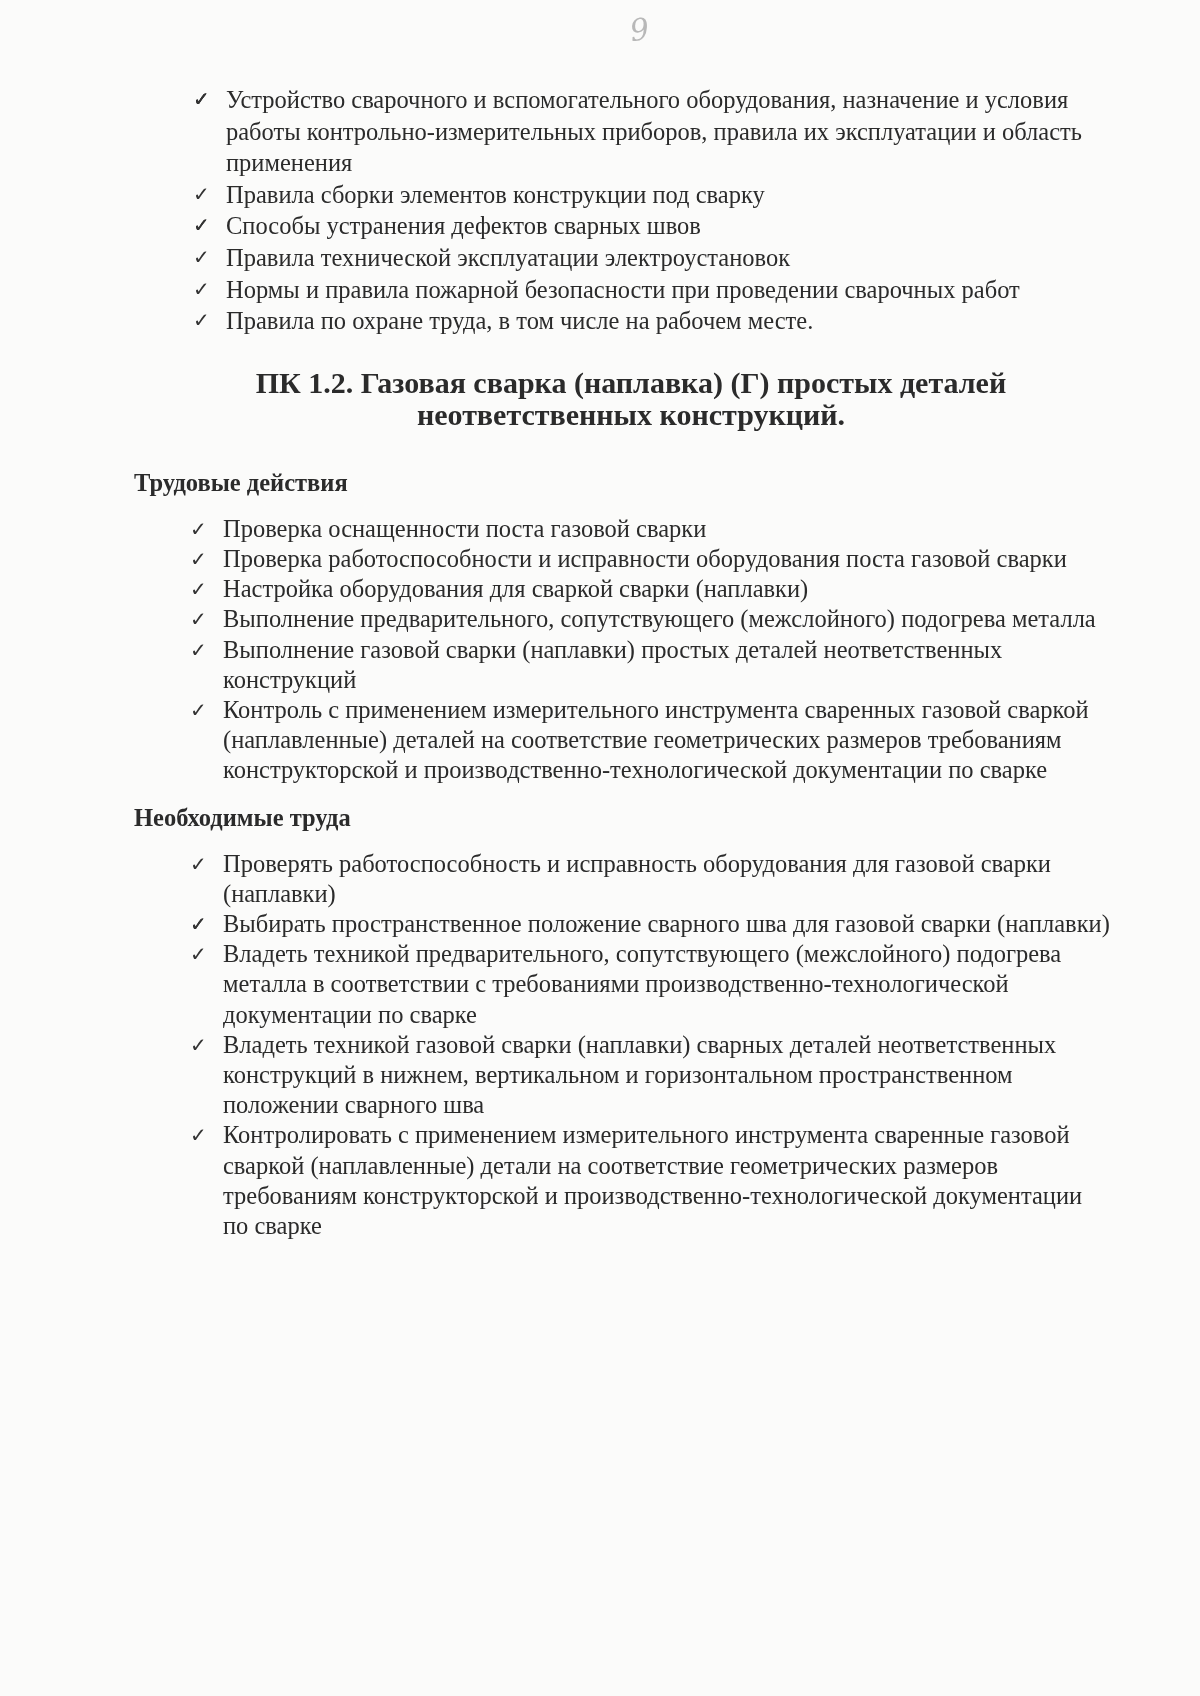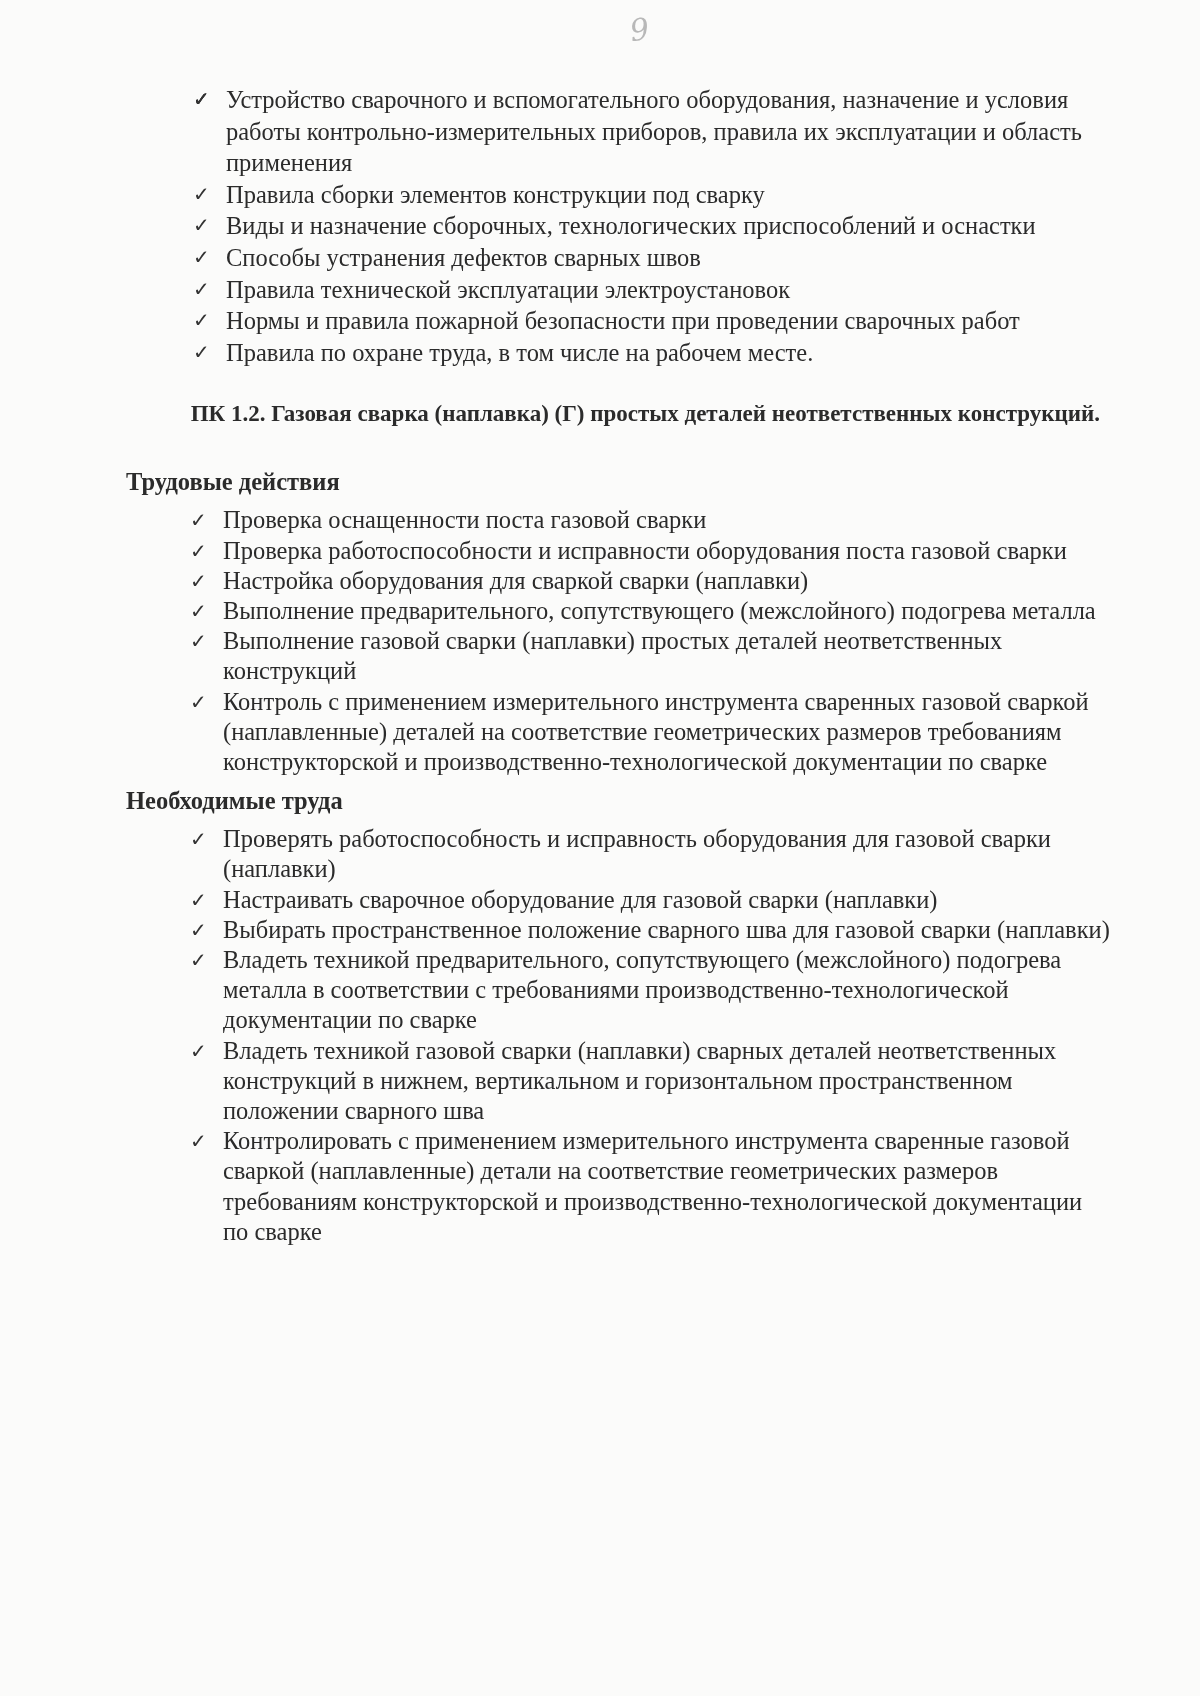--- a/index.html
+++ b/index.html
@@ -19,45 +19,45 @@
   .content { position: absolute; top: 84px; left: 0; width: 1200px; }
   ul.checklist { list-style: none; margin: 0; padding: 0 0 0 193px; width: 920px; }
   ul.checklist li {
     position: relative; padding-left: 33px;
     font-size: 24.5px; line-height: 31.6px;
   }
   ul.checklist li .check {
     position: absolute; left: 0; top: 0; font-size: 20px; color: #333;
   }
   .section-title {
-    font-weight: bold; text-align: right;
-    font-size: 23px; line-height: 32px;
+    font-weight: bold; text-align: center;
+    font-size: 30px; line-height: 32px;
     margin: 30px 0 0 12px; padding: 0 100px 0 150px;
   }
   .subheading {
     font-weight: bold; font-size: 24.5px; line-height: 31px;
-    padding-left: 118px; margin: 8px;
+    padding-left: 118px; margin: 16px;
   }
   .subheading.first { margin-top: 36px; }
   ul.checklist.tight { padding-left: 190px; }
   ul.checklist.tight li { line-height: 30.2px; }
 </style>
 </head>
 <body>
 
 <div class="page-number">9</div>
 
 <div class="content">
 
   <ul class="checklist">
     <li><span class="check">✓</span></li>
     <li><span class="check">✓</span></li>
     <li><span class="check">✓</span><span>Устройство сварочного и вспомогательного оборудования, назначение и условия работы контрольно-измерительных приборов, правила их эксплуатации и область применения</span></li>
     <li><span class="check">✓</span><span>Правила сборки элементов конструкции под сварку</span></li>
-    <li><span class="check">✓</span><span>Виды и назначение сборочных, технологических приспособлений и оснастки</span></li>
+    <li><span class="check">✓</span></li>
     <li><span class="check">✓</span><span>Способы устранения дефектов сварных швов</span></li>
     <li><span class="check">✓</span><span>Правила технической эксплуатации электроустановок</span></li>
     <li><span class="check">✓</span><span>Нормы и правила пожарной безопасности при проведении сварочных работ</span></li>
     <li><span class="check">✓</span><span>Правила по охране труда, в том числе на рабочем месте.</span></li>
   </ul>
 
   <h2 class="section-title">ПК 1.2. Газовая сварка (наплавка) (Г) простых деталей неответственных конструкций.</h2>
 
   <h3 class="subheading first">Трудовые действия</h3>
   <ul class="checklist tight">
@@ -65,20 +65,20 @@
     <li><span class="check">✓</span><span>Проверка работоспособности и исправности оборудования поста газовой сварки</span></li>
     <li><span class="check">✓</span><span>Настройка оборудования для сваркой сварки (наплавки)</span></li>
     <li><span class="check">✓</span><span>Выполнение предварительного, сопутствующего (межслойного) подогрева металла</span></li>
     <li><span class="check">✓</span><span>Выполнение газовой сварки (наплавки) простых деталей неответственных конструкций</span></li>
     <li><span class="check">✓</span><span>Контроль с применением измерительного инструмента сваренных газовой сваркой (наплавленные) деталей на соответствие геометрических размеров требованиям конструкторской и производственно-технологической документации по сварке</span></li>
   </ul>
 
   <h3 class="subheading">Необходимые труда</h3>
   <ul class="checklist tight">
     <li><span class="check">✓</span><span>Проверять работоспособность и исправность оборудования для газовой сварки (наплавки)</span></li>
-    <li><span class="check">✓</span><span>Настраивать сварочное оборудование для газовой сварки (наплавки)</span></li>
+    <li><span class="check">✓</span></li>
     <li><span class="check">✓</span><span>Выбирать пространственное положение сварного шва для газовой сварки (наплавки)</span></li>
     <li><span class="check">✓</span><span>Владеть техникой предварительного, сопутствующего (межслойного) подогрева металла в соответствии с требованиями производственно-технологической документации по сварке</span></li>
     <li><span class="check">✓</span><span>Владеть техникой газовой сварки (наплавки) сварных деталей неответственных конструкций в нижнем, вертикальном и горизонтальном пространственном положении сварного шва</span></li>
     <li><span class="check">✓</span><span>Контролировать с применением измерительного инструмента сваренные газовой сваркой (наплавленные) детали на соответствие геометрических размеров требованиям конструкторской и производственно-технологической документации по сварке</span></li>
   </ul>
 
 </div>
 
 </body></html>

